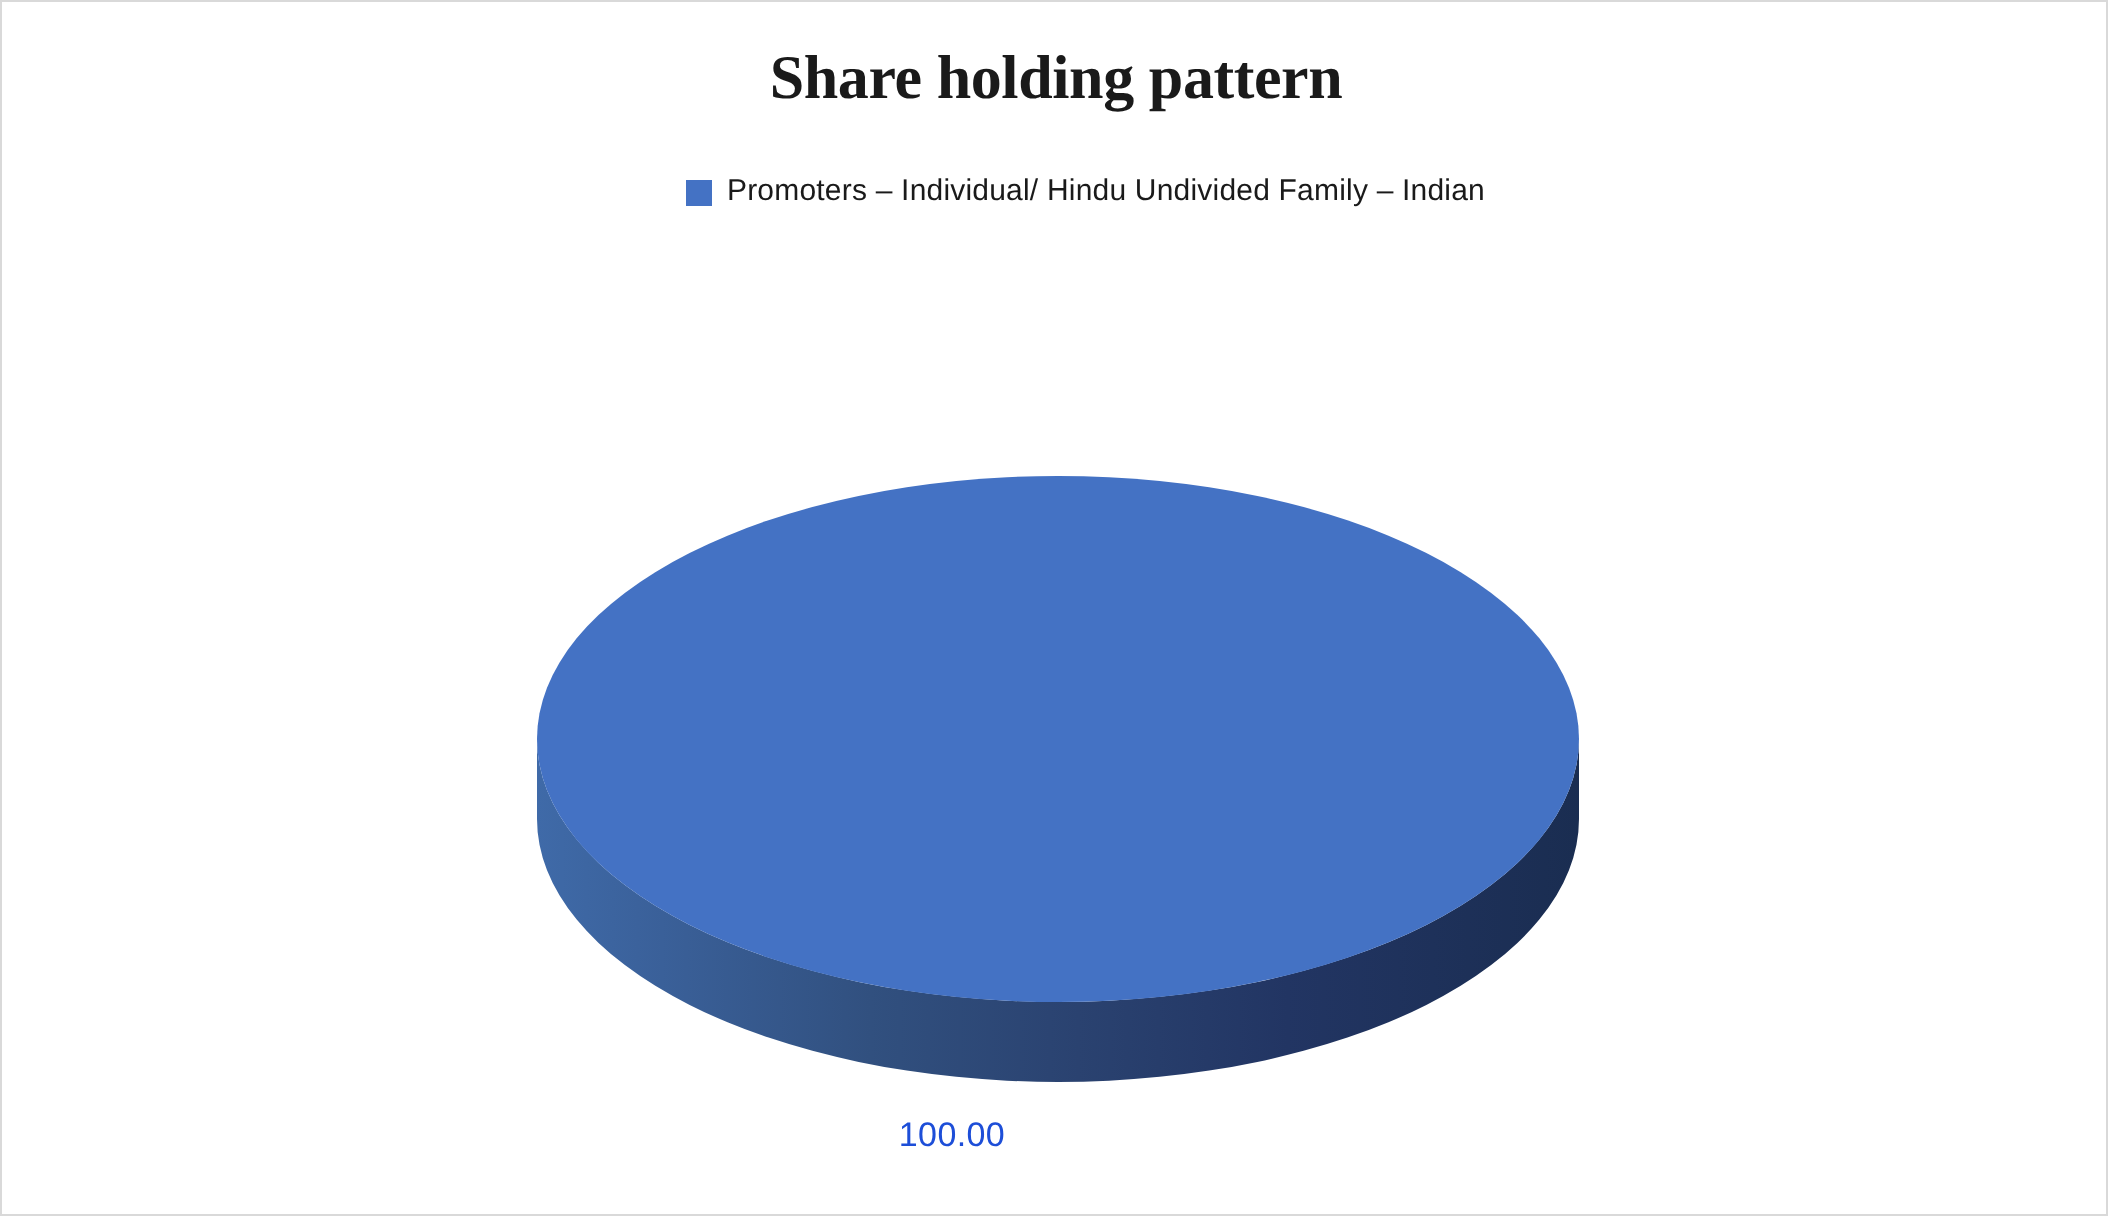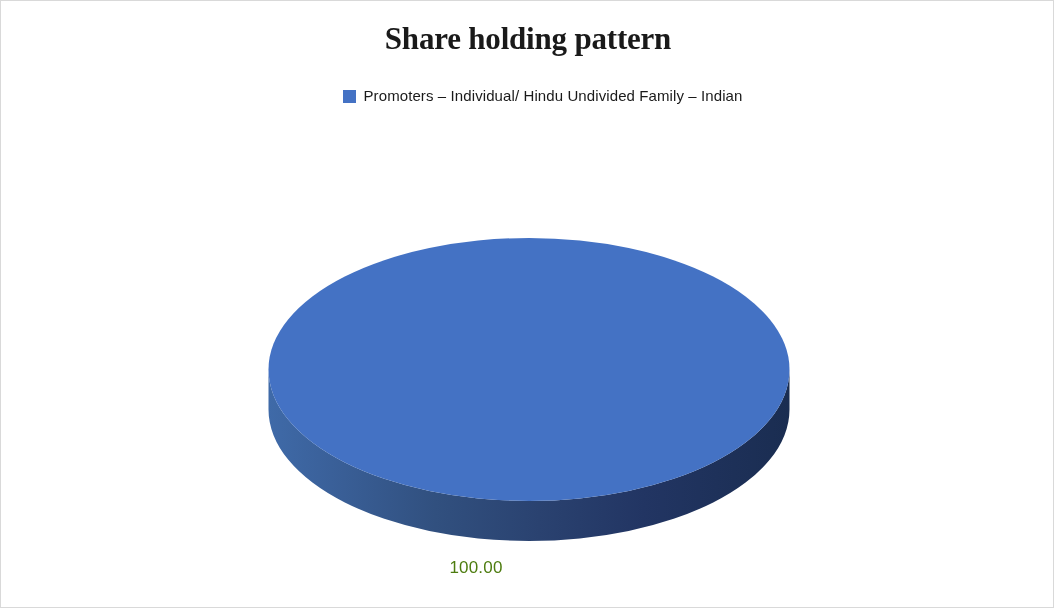--- a/index.html
+++ b/index.html
@@ -73,21 +73,21 @@
     left: 0;
     top: 0;
   }
   .data-label {
     position: absolute;
     left: 0;
     top: 557px;
     width: 950px;
     text-align: center;
     font-size: 17px;
-    color: #4d7c0f;
+    color: #1d4ed8;
     letter-spacing: 0.2px;
   }
 </style>
 </head>
 <body>
 
 <div class="chart-frame">
 
   <div class="chart-title">Share holding pattern</div>
 

